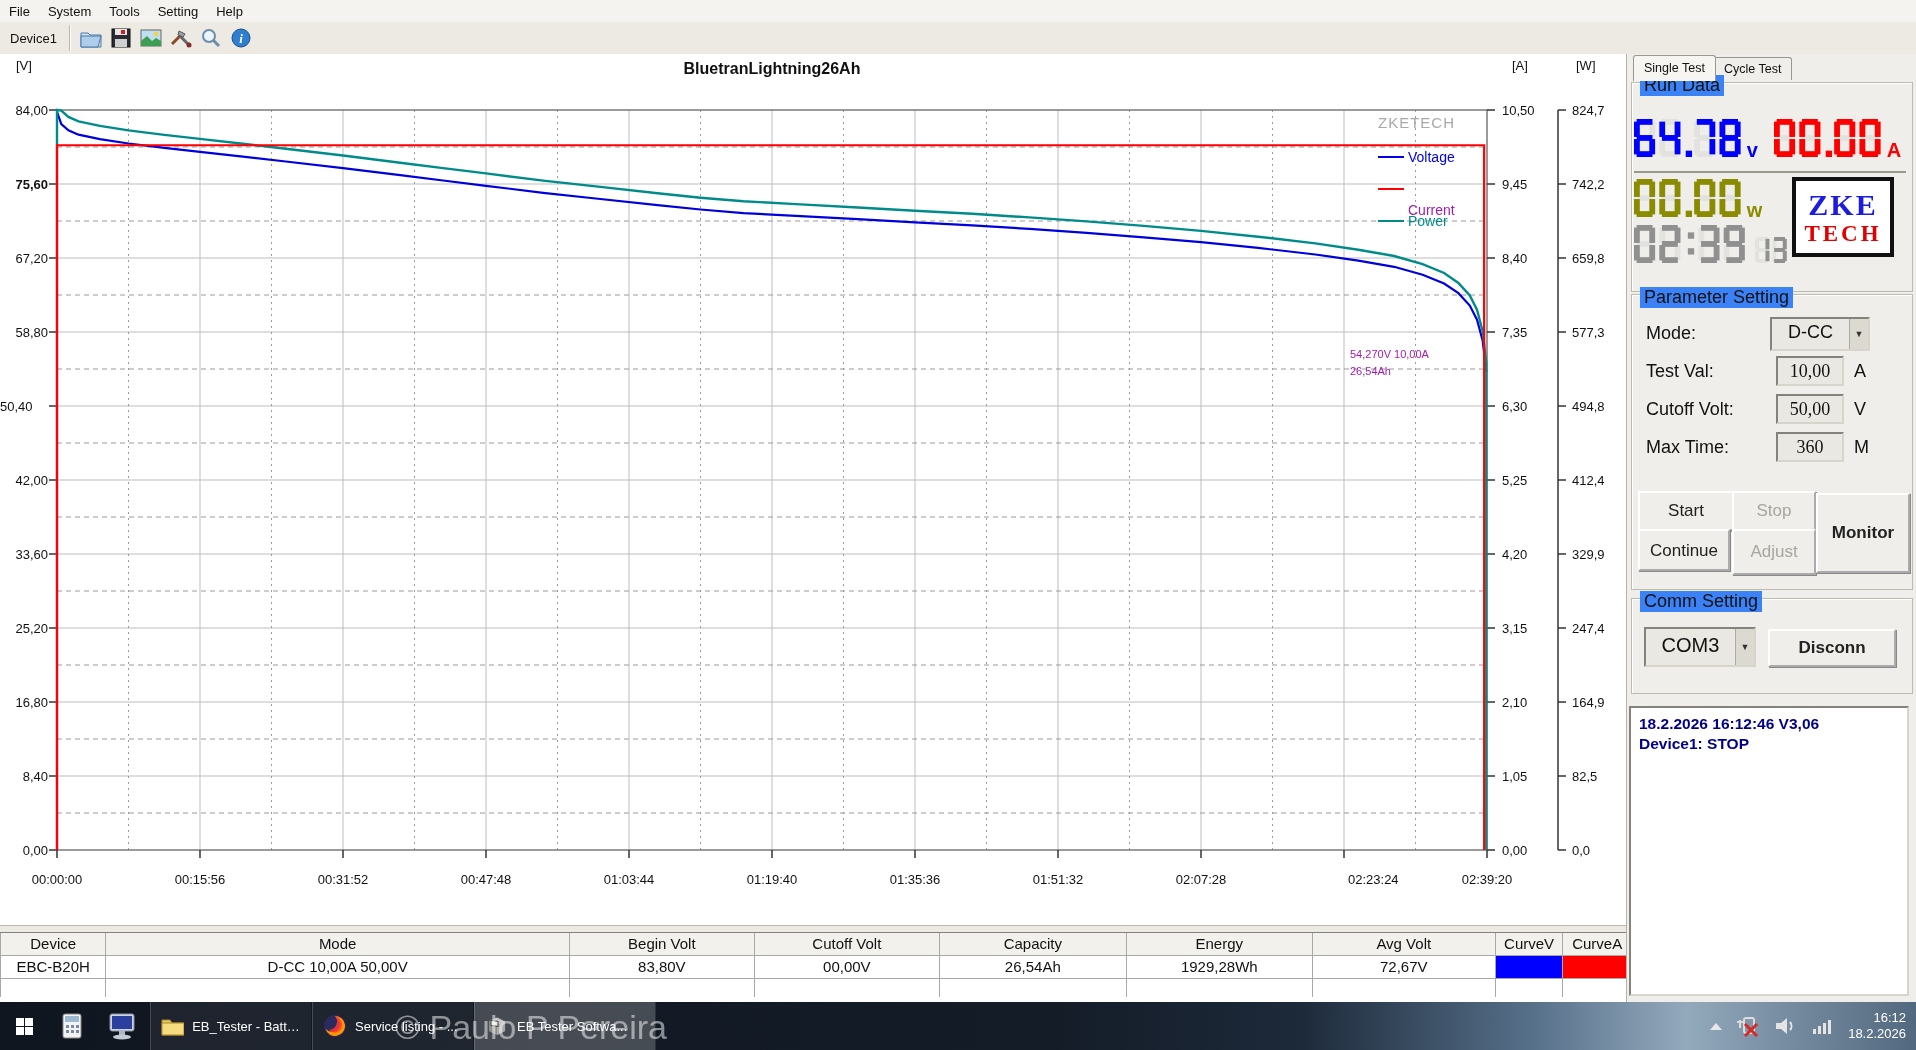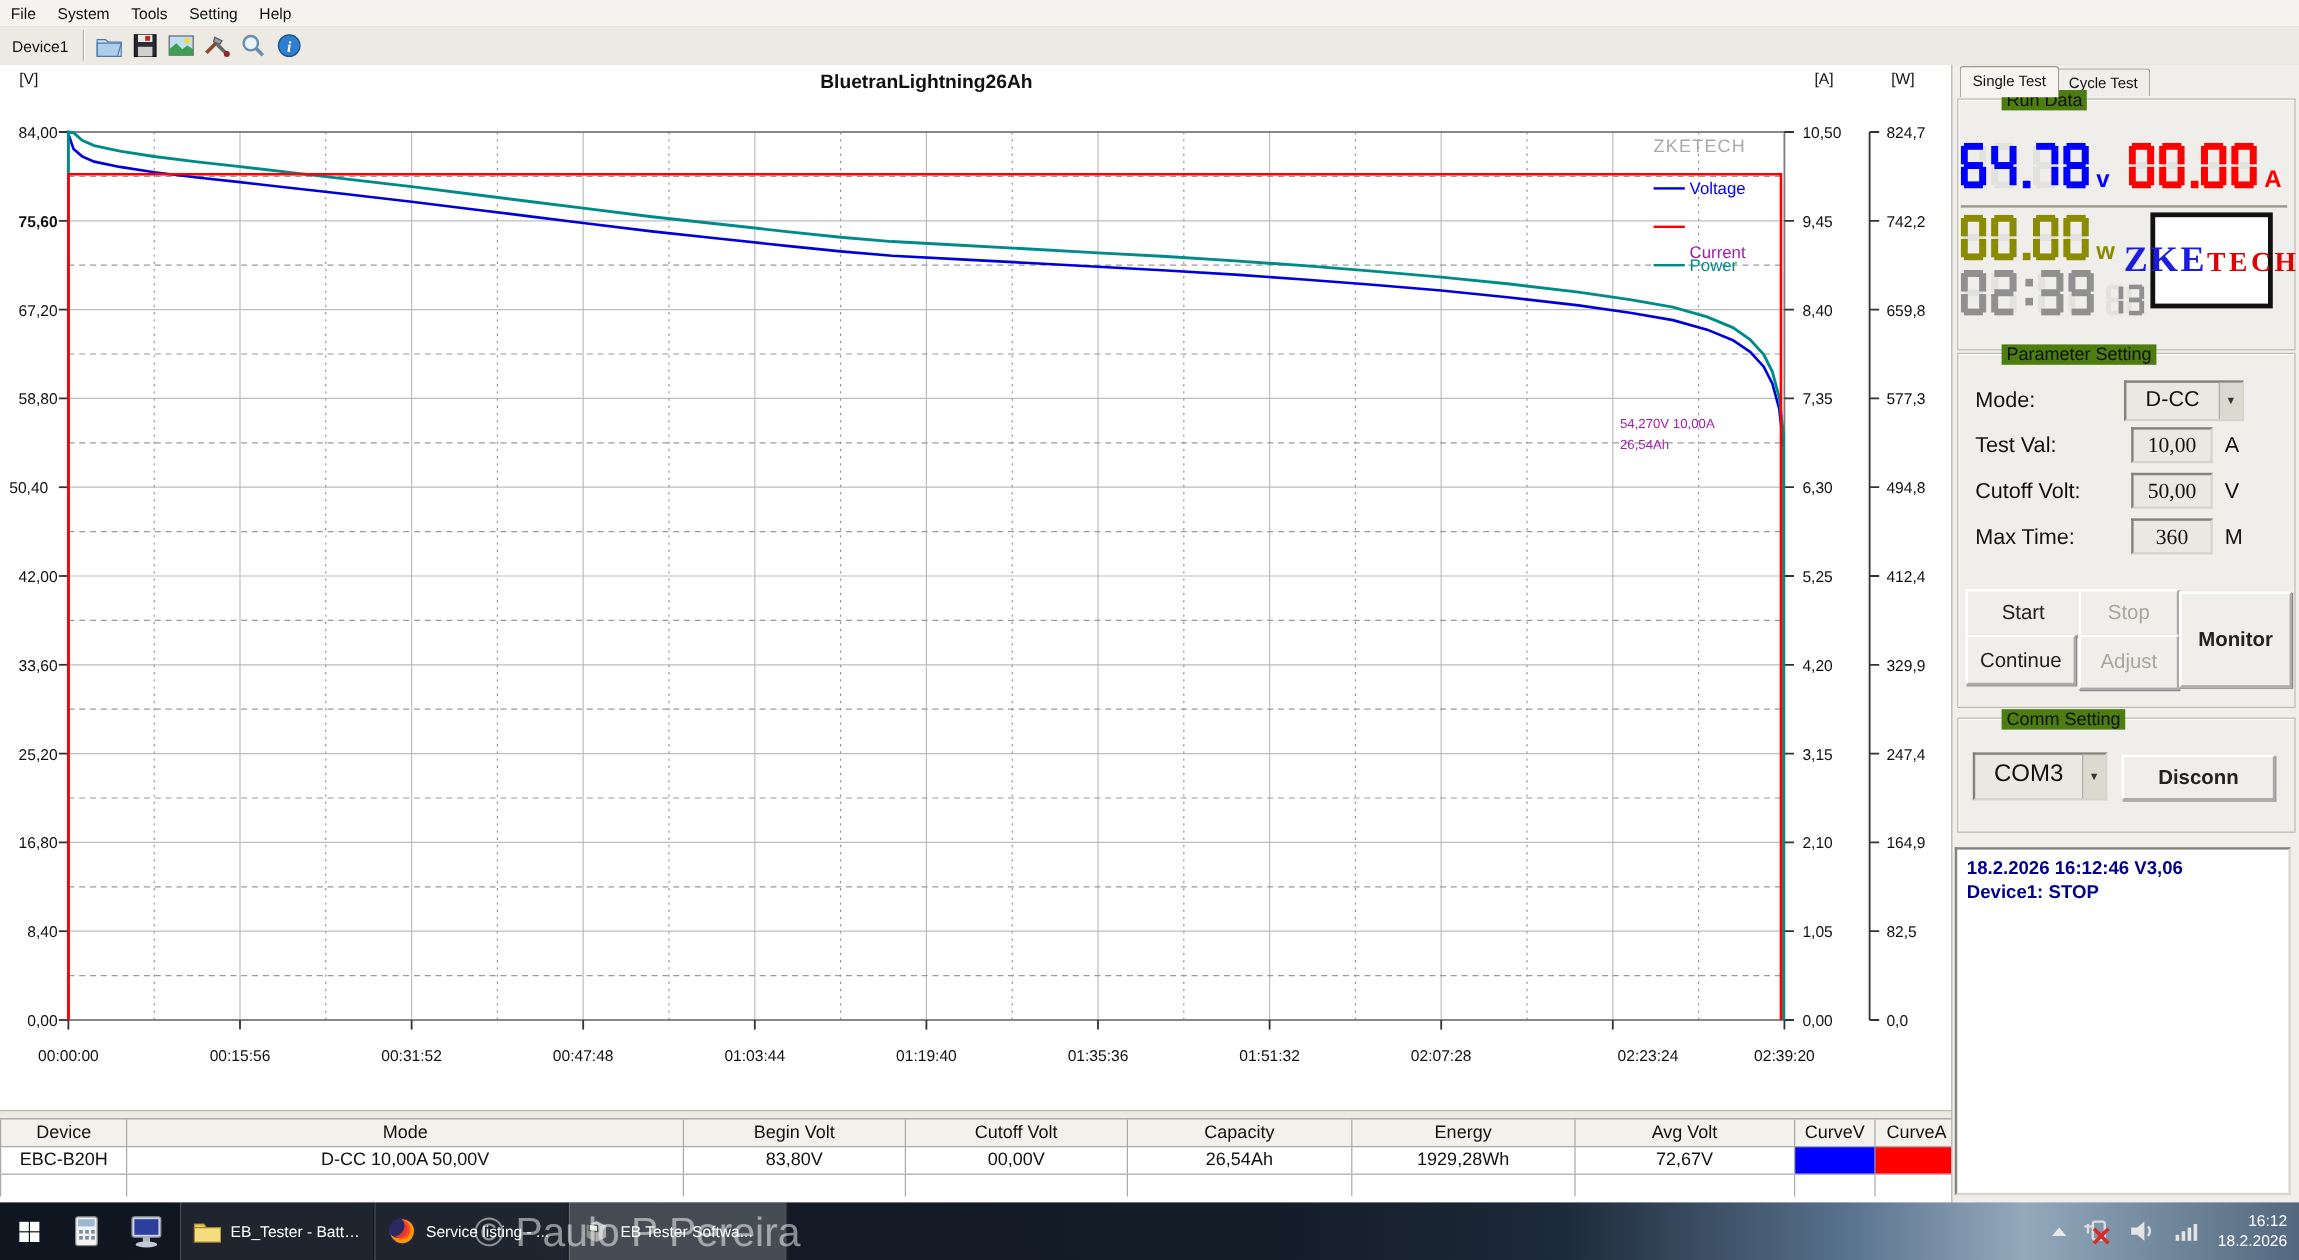--- a/index.html
+++ b/index.html
@@ -36,25 +36,25 @@
   .tcell{border-right:1px solid #a8a8a8;height:22px;line-height:22px;text-align:center;
          overflow:hidden;white-space:nowrap;}
   .tcell:first-child{border-left:1px solid #a8a8a8;}
   
   #panel{position:absolute;left:1626px;top:54px;width:290px;height:948px;background:#efeeea;
          border-left:1px solid #b5b2a5;font-size:13px;color:#111;}
   .tab{position:absolute;top:3px;height:22px;line-height:22px;padding:0 10px;background:#efeeea;
        border:1px solid #9a988c;border-bottom:none;border-radius:3px 3px 0 0;font-size:12.5px;}
   .tab.active{top:1px;height:25px;line-height:25px;background:#f6f5f1;z-index:2;}
   .group{position:absolute;border:1px solid #bdbbae;box-shadow:1px 1px 0 #fff inset;background:#efeeea;}
-  .group-label{position:absolute;top:-8px;left:8px;background:#4d7c0f;padding:0 4px;font-size:15px;margin-left:28px;}
+  .group-label{position:absolute;top:-8px;left:8px;background:#3b82f6;padding:0 4px;font-size:18px;}
   .seg-display{position:absolute;display:flex;align-items:flex-end;}
   .seg-unit{font-weight:bold;font-size:20px;margin-left:2px;line-height:1;}
   #logo{position:absolute;left:160px;top:94px;width:94px;height:72px;border:4px solid #111;
-        background:#fff;display:flex;flex-direction:row;align-items:center;justify-content:center;}
+        background:#fff;display:flex;flex-direction:column;align-items:center;justify-content:center;}
   #logo .zke{font-family:"Liberation Serif",serif;font-weight:bold;font-size:30px;color:#1c1ce0;
              letter-spacing:2px;line-height:1;}
   #logo .tech{font-family:"Liberation Serif",serif;font-weight:bold;font-size:23px;color:#e00000;
               letter-spacing:3px;line-height:1;margin-top:2px;}
   .param-label{position:absolute;left:14px;font-size:18px;color:#111;}
   .win-input{position:absolute;border:2px inset #d7d5cb;background:#e9e8e3;text-align:center;
              font-size:18px;line-height:26px;height:26px;font-family:Liberation Serif, serif;}
   .unit-letter{position:absolute;font-size:18px;}
   .win-select{position:absolute;border:2px inset #d7d5cb;background:#e9e8e3;display:flex;}
   .win-select .val{flex:1;text-align:center;font-size:18px;line-height:26px;}
@@ -237,21 +237,21 @@
       <polyline points="57.0,57.8 61.3,70.1 68.4,76.3 78.5,80.7 99.9,85.1 128.5,89.5 164.3,93.9 200.0,97.8 242.9,102.7 285.8,107.5 343.0,114.1 400.2,121.2 443.1,126.5 486.0,131.8 543.2,138.8 600.4,145.0 657.6,151.1 700.5,155.5 743.4,159.1 800.6,162.2 857.8,165.2 915.0,168.3 972.2,171.4 1029.4,174.9 1086.6,178.9 1143.8,183.3 1201.0,188.1 1258.2,193.9 1315.4,200.5 1358.3,206.6 1394.1,212.8 1422.6,220.7 1444.1,229.5 1458.4,239.2 1469.8,251.6 1477.0,265.7 1482.7,286.8 1486.3,317.9" fill="none" stroke="#0000dd" stroke-width="2.2"></polyline>
       <path d="M 57 796 L 57.0,56.0 L 61.3,56.6 L 68.4,62.9 L 78.5,67.4 L 99.9,71.9 L 128.5,76.4 L 164.3,80.9 L 200.0,84.9 L 242.9,89.8 L 285.8,94.8 L 343.0,101.5 L 400.2,108.7 L 443.1,114.1 L 486.0,119.4 L 543.2,126.6 L 600.4,132.9 L 657.6,139.2 L 700.5,143.7 L 743.4,147.3 L 800.6,150.4 L 857.8,153.5 L 915.0,156.7 L 972.2,159.8 L 1029.4,163.4 L 1086.6,167.4 L 1143.8,171.9 L 1201.0,176.9 L 1258.2,182.7 L 1315.4,189.4 L 1358.3,195.7 L 1394.1,202.0 L 1422.6,210.1 L 1444.1,219.0 L 1458.4,228.9 L 1469.8,241.5 L 1477.0,255.8 L 1482.7,277.4 L 1486.3,309.0 L 1486.285 796" fill="none" stroke="#008b8b" stroke-width="2.4"></path>
       <polyline points="57,796 57,91.23809523809527 1484.14,91.23809523809527 1484.14,796" fill="none" stroke="#ff0000" stroke-width="2.2"></polyline>
     </svg>
 
   <div id="tick-labels">
       <div class="tick-label" style="left:0px;top:49px;width:48px;text-align:right;">84,00</div>
       <div class="tick-label" style="left:0px;top:123px;width:48px;text-align:right;font-weight:bold;">75,60</div>
       <div class="tick-label" style="left:0px;top:197px;width:48px;text-align:right;">67,20</div>
       <div class="tick-label" style="left:0px;top:271px;width:48px;text-align:right;">58,80</div>
-      <div class="tick-label" style="left:0px;top:345px;width:48px;text-align:center;">50,40</div>
+      <div class="tick-label" style="left:0px;top:345px;width:48px;text-align:left;">50,40</div>
       <div class="tick-label" style="left:0px;top:419px;width:48px;text-align:right;">42,00</div>
       <div class="tick-label" style="left:0px;top:493px;width:48px;text-align:right;">33,60</div>
       <div class="tick-label" style="left:0px;top:567px;width:48px;text-align:right;">25,20</div>
       <div class="tick-label" style="left:0px;top:641px;width:48px;text-align:right;">16,80</div>
       <div class="tick-label" style="left:0px;top:715px;width:48px;text-align:right;">8,40</div>
       <div class="tick-label" style="left:0px;top:789px;width:48px;text-align:right;">0,00</div>
       <div class="tick-label" style="left:1502px;top:49px;width:50px;">10,50</div>
       <div class="tick-label" style="left:1502px;top:123px;width:50px;">9,45</div>
       <div class="tick-label" style="left:1502px;top:197px;width:50px;">8,40</div>
       <div class="tick-label" style="left:1502px;top:271px;width:50px;">7,35</div>

